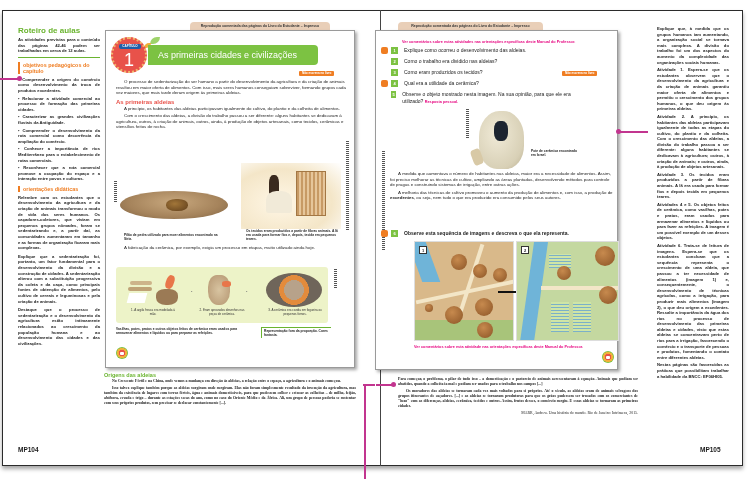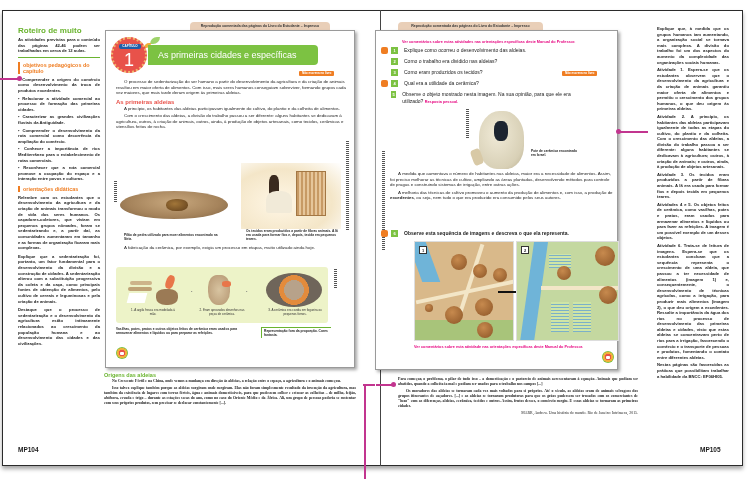--- a/index.html
+++ b/index.html
@@ -100,21 +100,21 @@
   .dot-b2 { position:absolute; left: 363px; top: 384px; width: 12px; height:1.5px; background:#c2358f; }
   .vline-b { position:absolute; left: 364px; top: 384px; width:1.5px; height: 95px; background:#c2358f; }
 </style>
 </head>
 <body>
 
 <div class="spread"></div>
 <div class="spine"></div>
 
 <div class="lcol">
-  <h3>Roteiro de muito</h3>
+  <h3>Roteiro de aulas</h3>
   <p>As atividades previstas para o conteúdo das páginas 42-46 podem ser trabalhadas em cerca de 12 aulas.</p>
   <div class="rule"></div>
   <div class="sec">objetivos pedagógicos do capítulo</div>
   <ul>
     <li>• <span>Compreender a origem do comércio como desenvolvimento da troca de produtos excedentes.</span></li>
     <li>• <span>Relacionar a atividade comercial ao processo de formação das primeiras cidades.</span></li>
     <li>• <span>Caracterizar as grandes civilizações fluviais da Antiguidade.</span></li>
     <li>• <span>Compreender o desenvolvimento da rota comercial como decorrência da ampliação do comércio.</span></li>
     <li>• <span>Conhecer a importância de rios Mediterrâneo para o estabelecimento de rotas comerciais.</span></li>
     <li>• <span>Reconhecer que a rota comercial promove a ocupação do espaço e a interação entre povos e culturas.</span></li>
@@ -124,21 +124,21 @@
   <p>Explique que a sedentarização foi, portanto, um fator fundamental para o desenvolvimento da divisão e a construção de cidades. A sedentarização alterou com a substituição progressiva da coleta e da caça, como principais fontes de obtenção de alimentos, pelo cultivo de cereais e leguminosas e pela criação de animais.</p>
   <p>Destaque que o processo de sedentarização e o desenvolvimento da agricultura estão intimamente relacionados ao crescimento da população humana e ao desenvolvimento das cidades e das civilizações.</p>
 </div>
 <div class="dot-l"></div>
 <div class="page-no" style="left:18px; top:446px;">MP104</div>
 
 <div class="repro-tag" style="left:190px; width:140px;">Reprodução comentada das páginas do Livro do Estudante – Impresso</div>
 <div class="repro" style="left:105px; top:30px; width:250px; height:338px;">
   <div class="leaf1"></div>
   <div class="leaf2"></div>
-  <div class="chap-title">As primeiras cidades e específicas</div>
+  <div class="chap-title">As primeiras cidades e civilizações</div>
   <div class="chap-badge">
     <div class="lbl">CAPÍTULO</div>
     <div class="num">1</div>
   </div>
   <div class="orange-chip" style="left:193px; top:40px;">Não escreva no livro</div>
 
   <div class="body-txt" style="left:10px; top:48px; width:232px;">
     <p>O processo de sedentarização do ser humano a partir do desenvolvimento da agricultura e da criação de animais resultou em maior oferta de alimentos. Com isso, mais seres humanos conseguiam sobreviver, formando grupos cada vez maiores, que mais tarde deram origem às primeiras aldeias.</p>
     <div class="red-h">As primeiras aldeias</div>
     <p>A princípio, os habitantes das aldeias participavam igualmente do cultivo, do plantio e da colheita de alimentos.</p>

